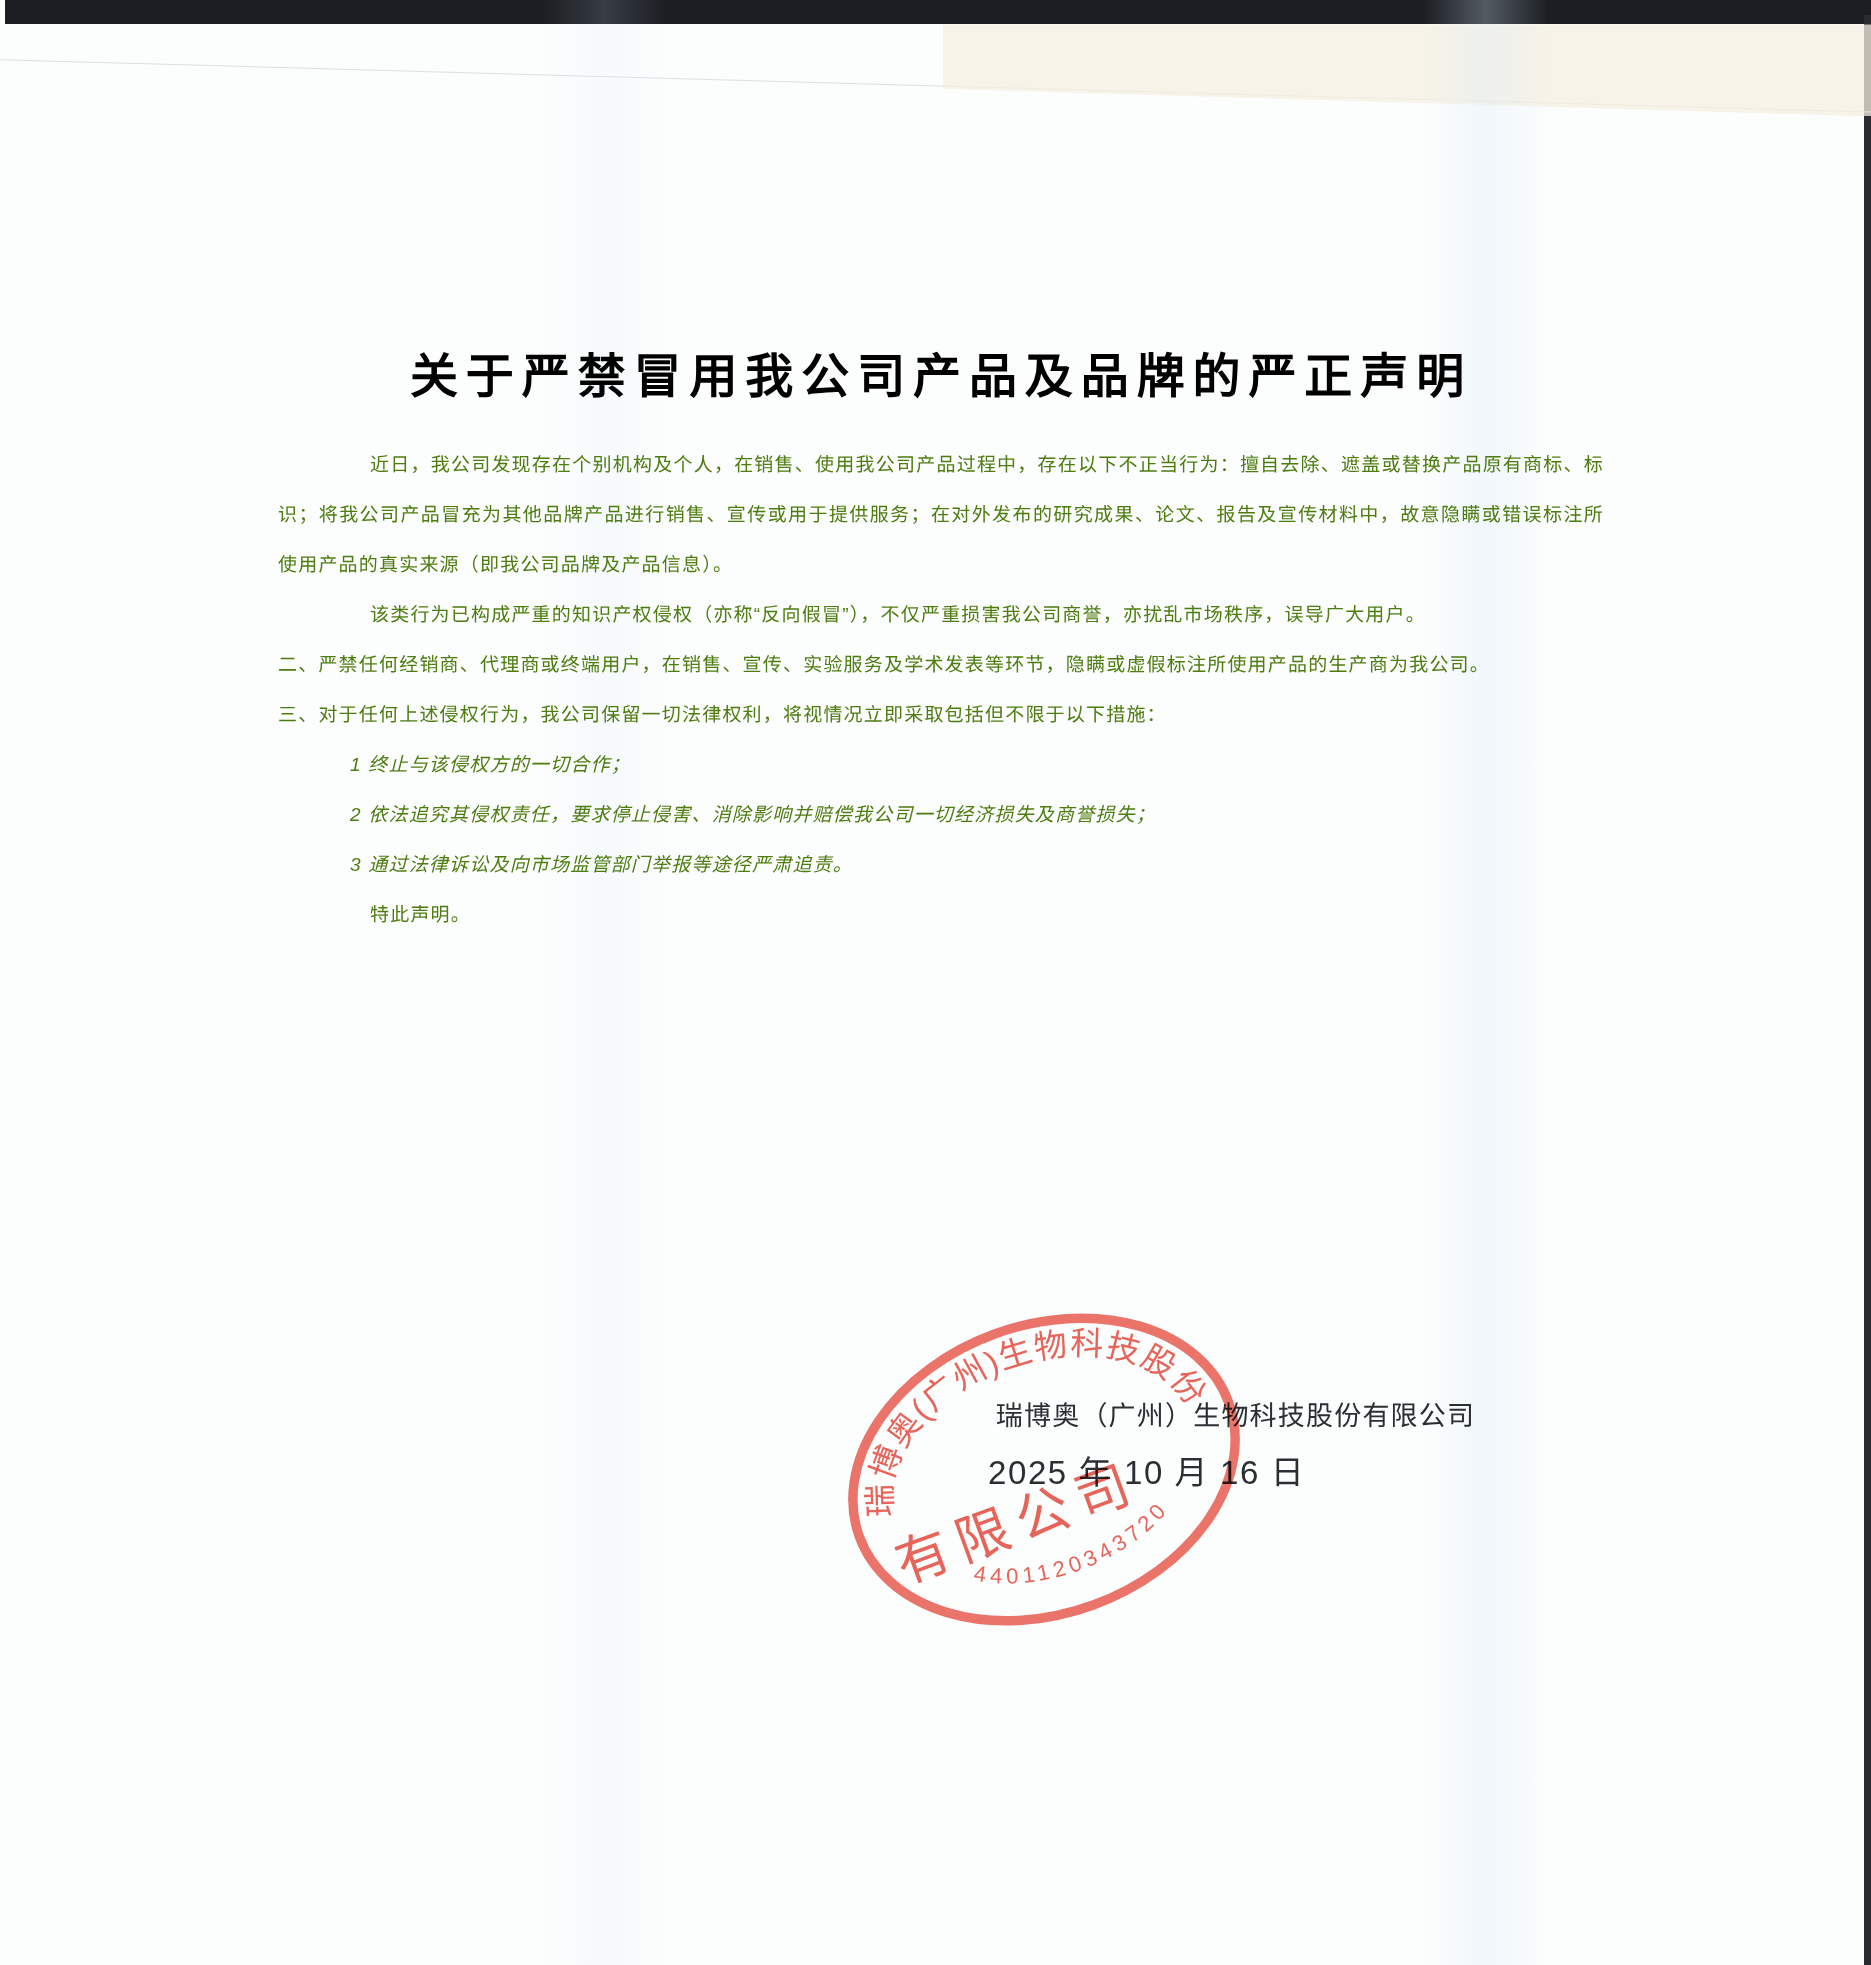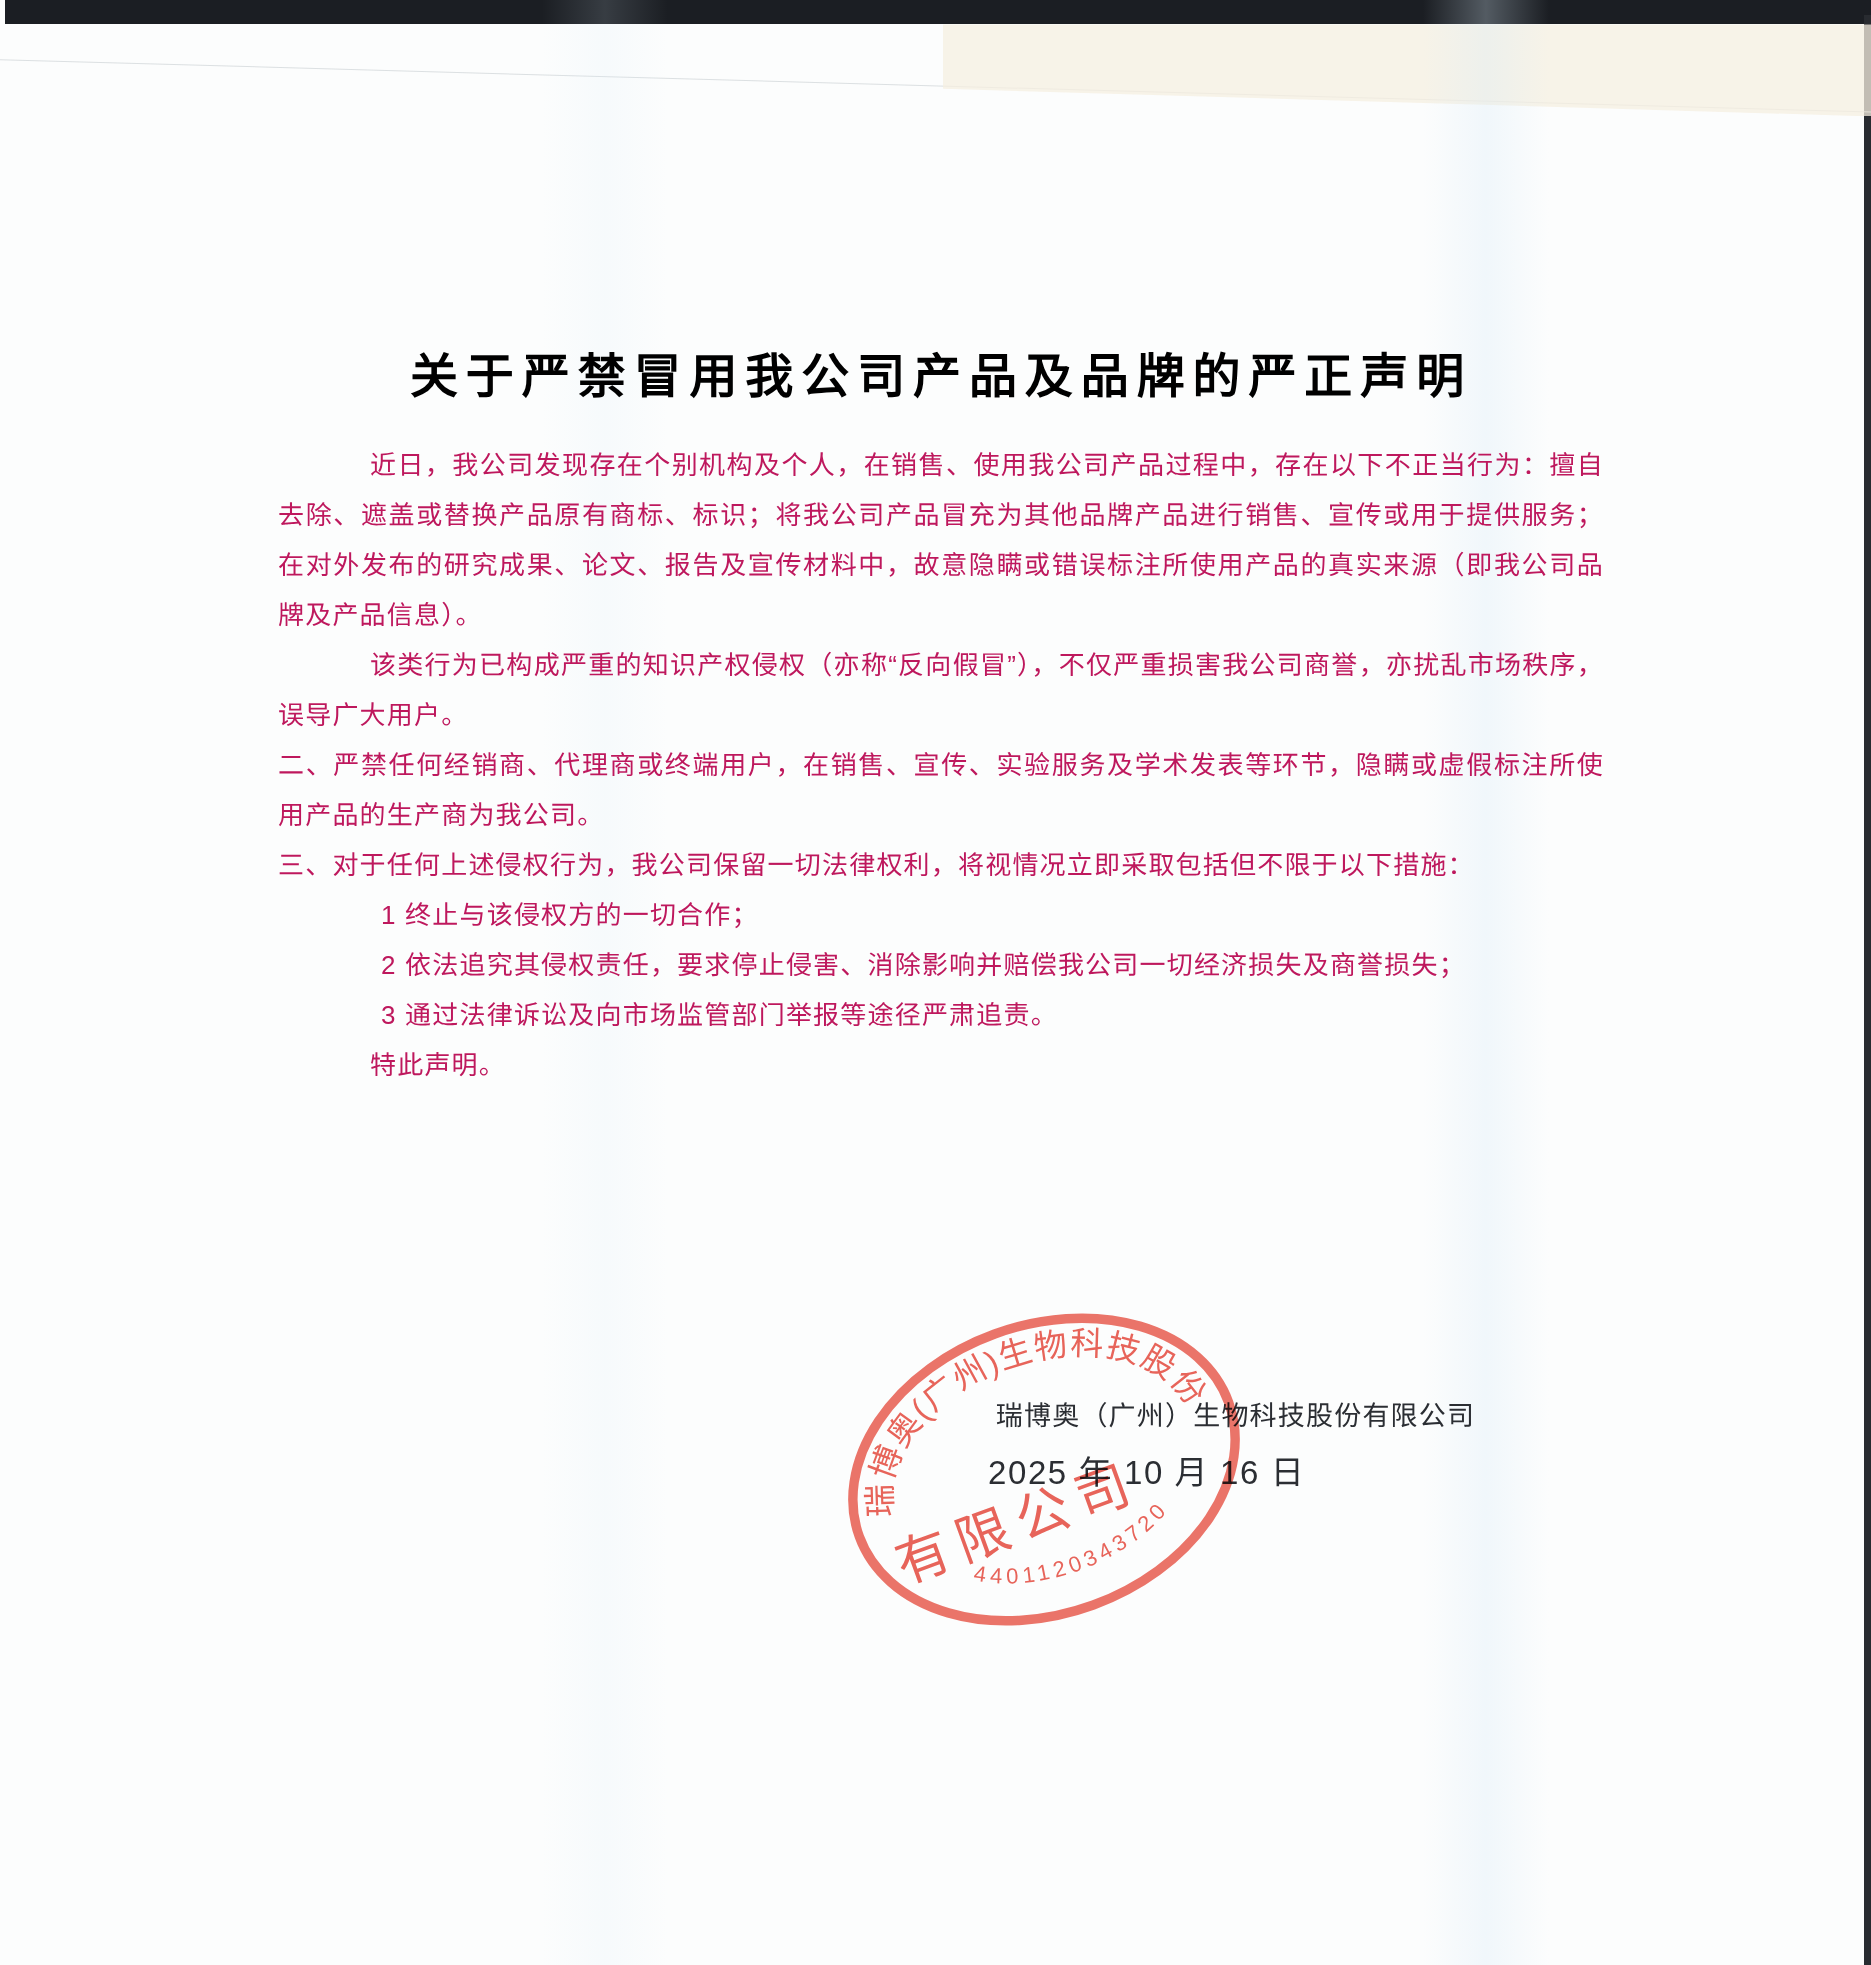--- a/index.html
+++ b/index.html
@@ -20,26 +20,26 @@
     background:linear-gradient(90deg,rgba(214,233,246,0),rgba(214,233,246,.30),rgba(214,233,246,0));}
   .streak-a{left:1423px;}
   .streak-b{left:542px;opacity:.5;}
   
   .doc-title{
     position:absolute;left:278px;top:305px;width:1326px;text-align:center;
     font-size:48px;letter-spacing:7.9px;font-weight:600;color:#000000;white-space:nowrap;
   }
   .doc-body{
     position:absolute;left:278px;top:440px;width:1326px;
-    font-size:26px;line-height:50px;letter-spacing:1.2px;color:#be185d;
+    font-size:19px;line-height:50px;letter-spacing:1.2px;color:#4d7c0f;
     text-align:justify;
   }
   .doc-body p{margin:0;}
   .doc-body p.indent{text-indent:92px;}
-  .doc-body p.item{margin-left:103px;}
+  .doc-body p.item{margin-left:72px;font-style:italic;}
   .sig-company{
     position:absolute;left:988px;top:1394px;width:495px;text-align:center;
     font-size:27px;letter-spacing:1.2px;color:#2b2e33;white-space:nowrap;
   }
   .sig-date{
     position:absolute;left:988px;top:1446px;width:495px;text-align:left;
     font-size:33px;letter-spacing:1.6px;color:#2b2e33;white-space:nowrap;
   }
   
   .stamp-svg{

